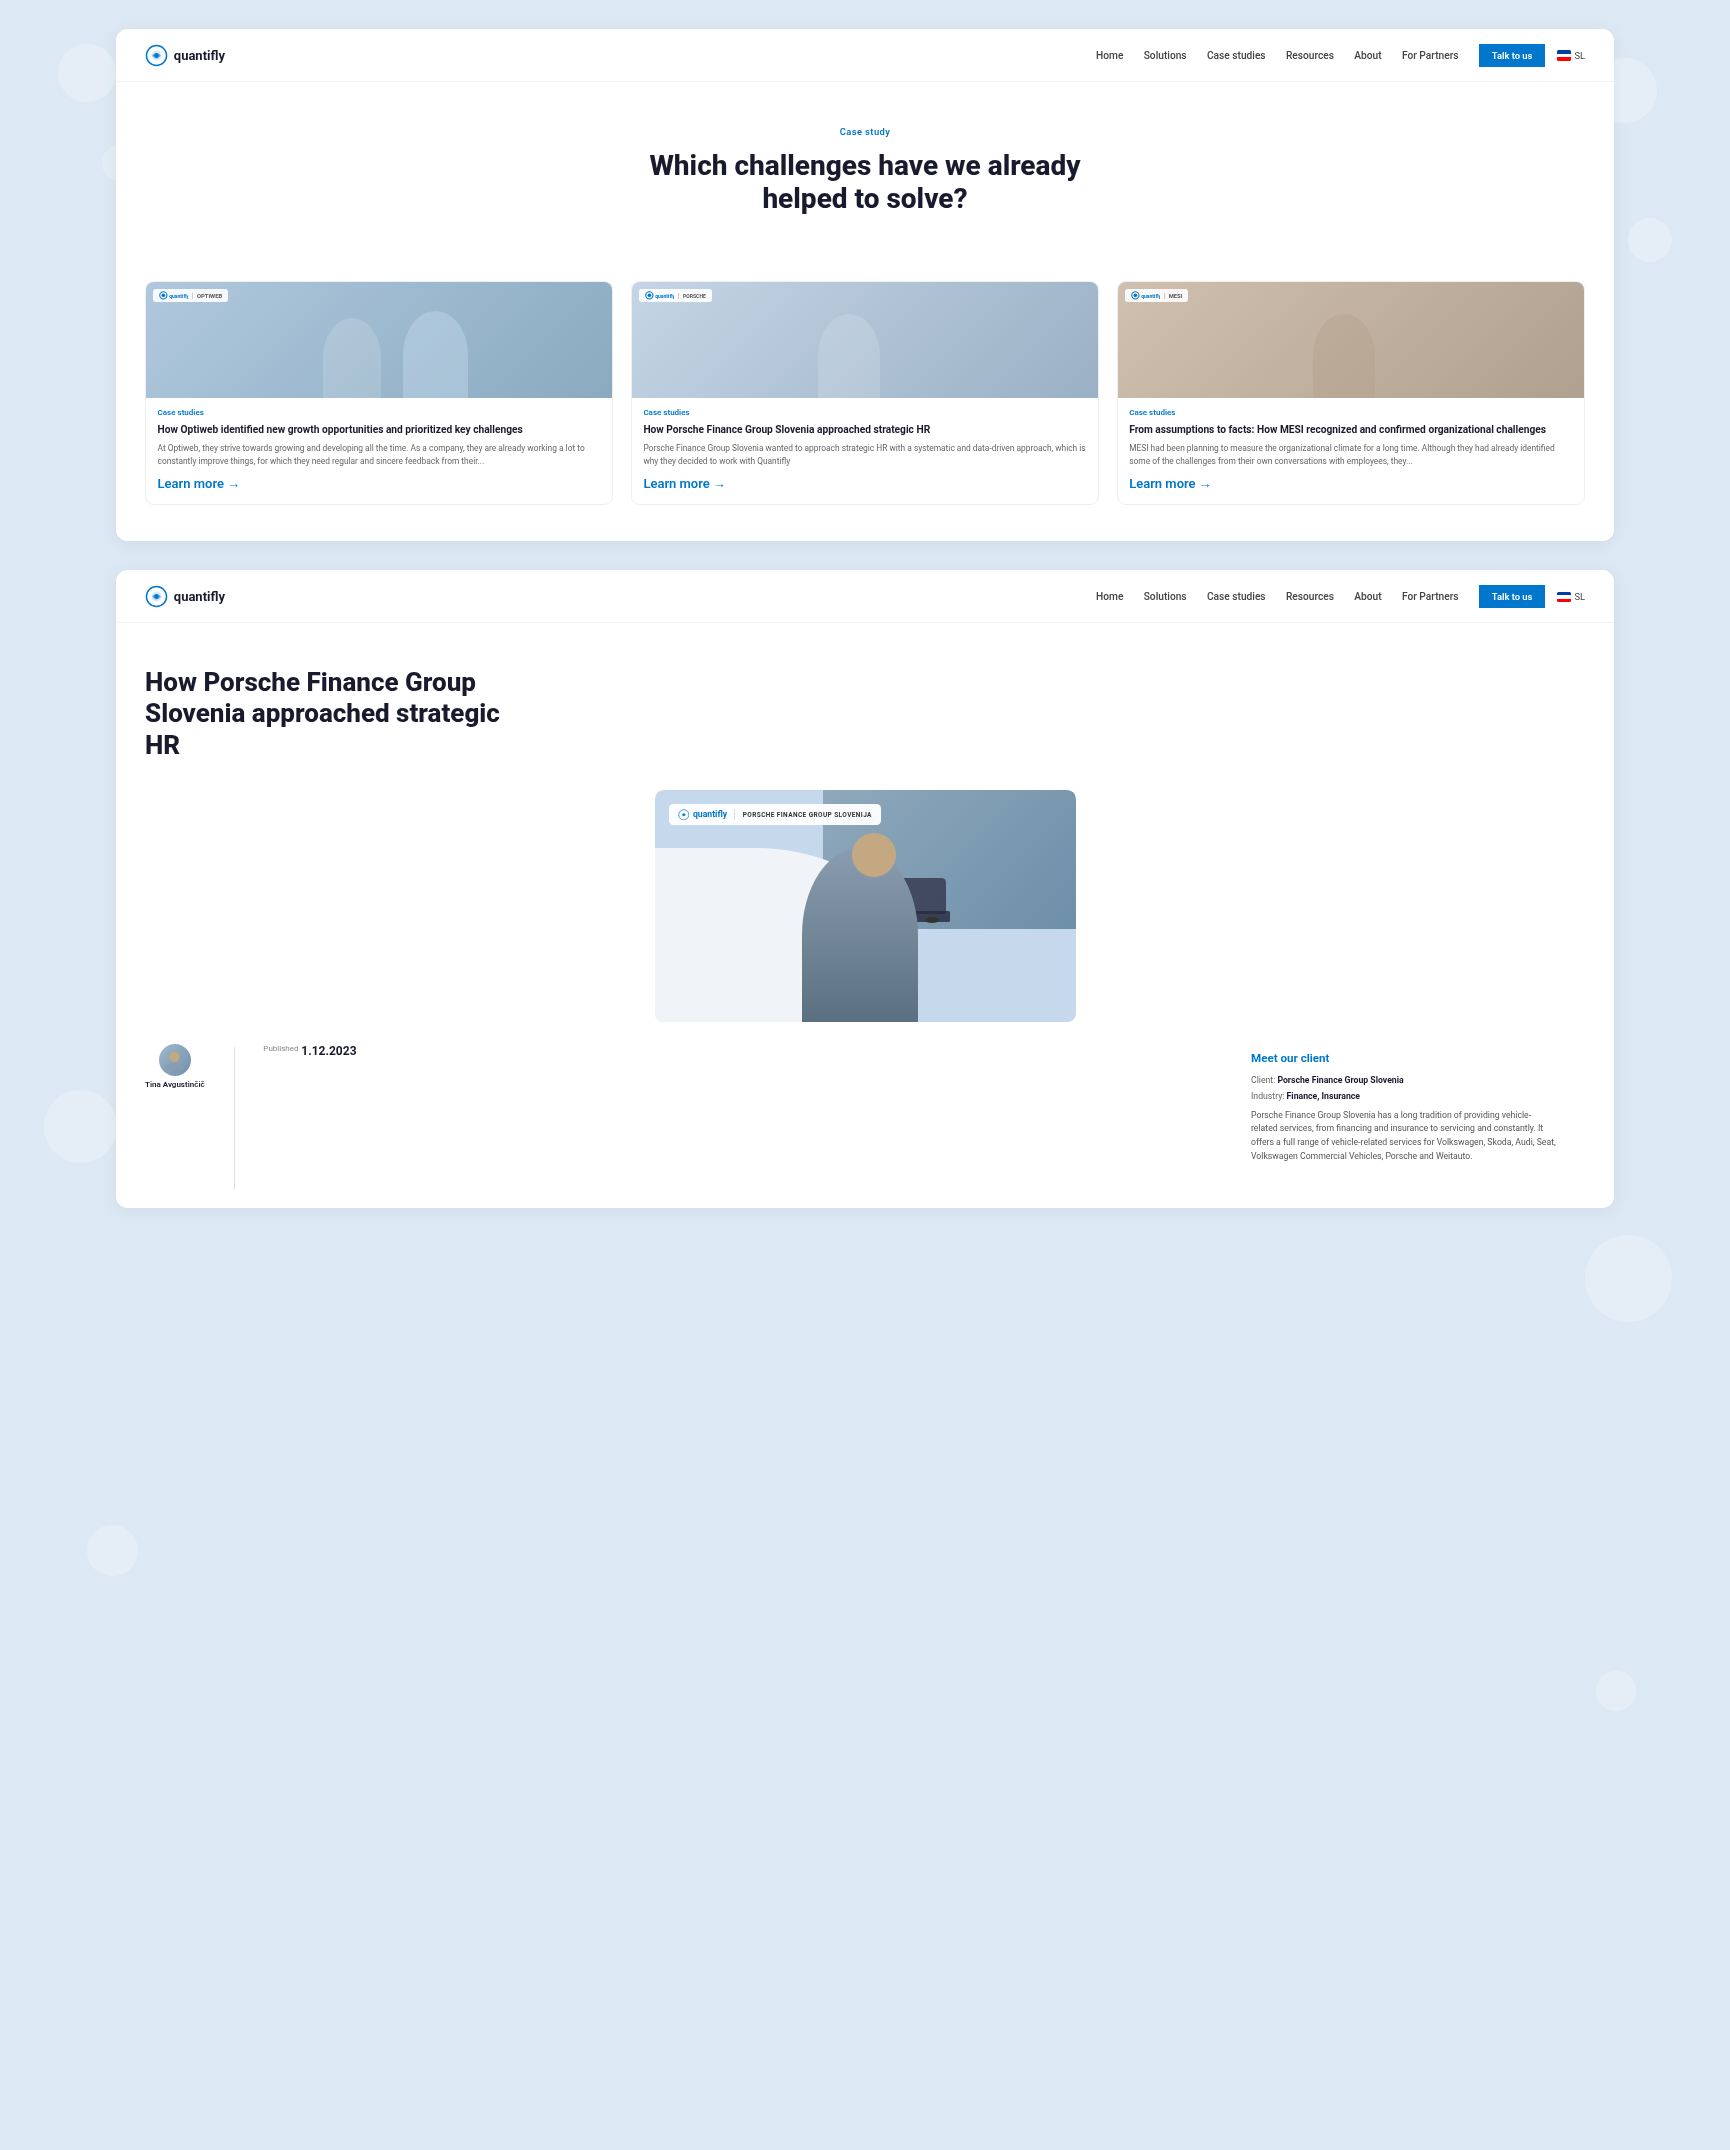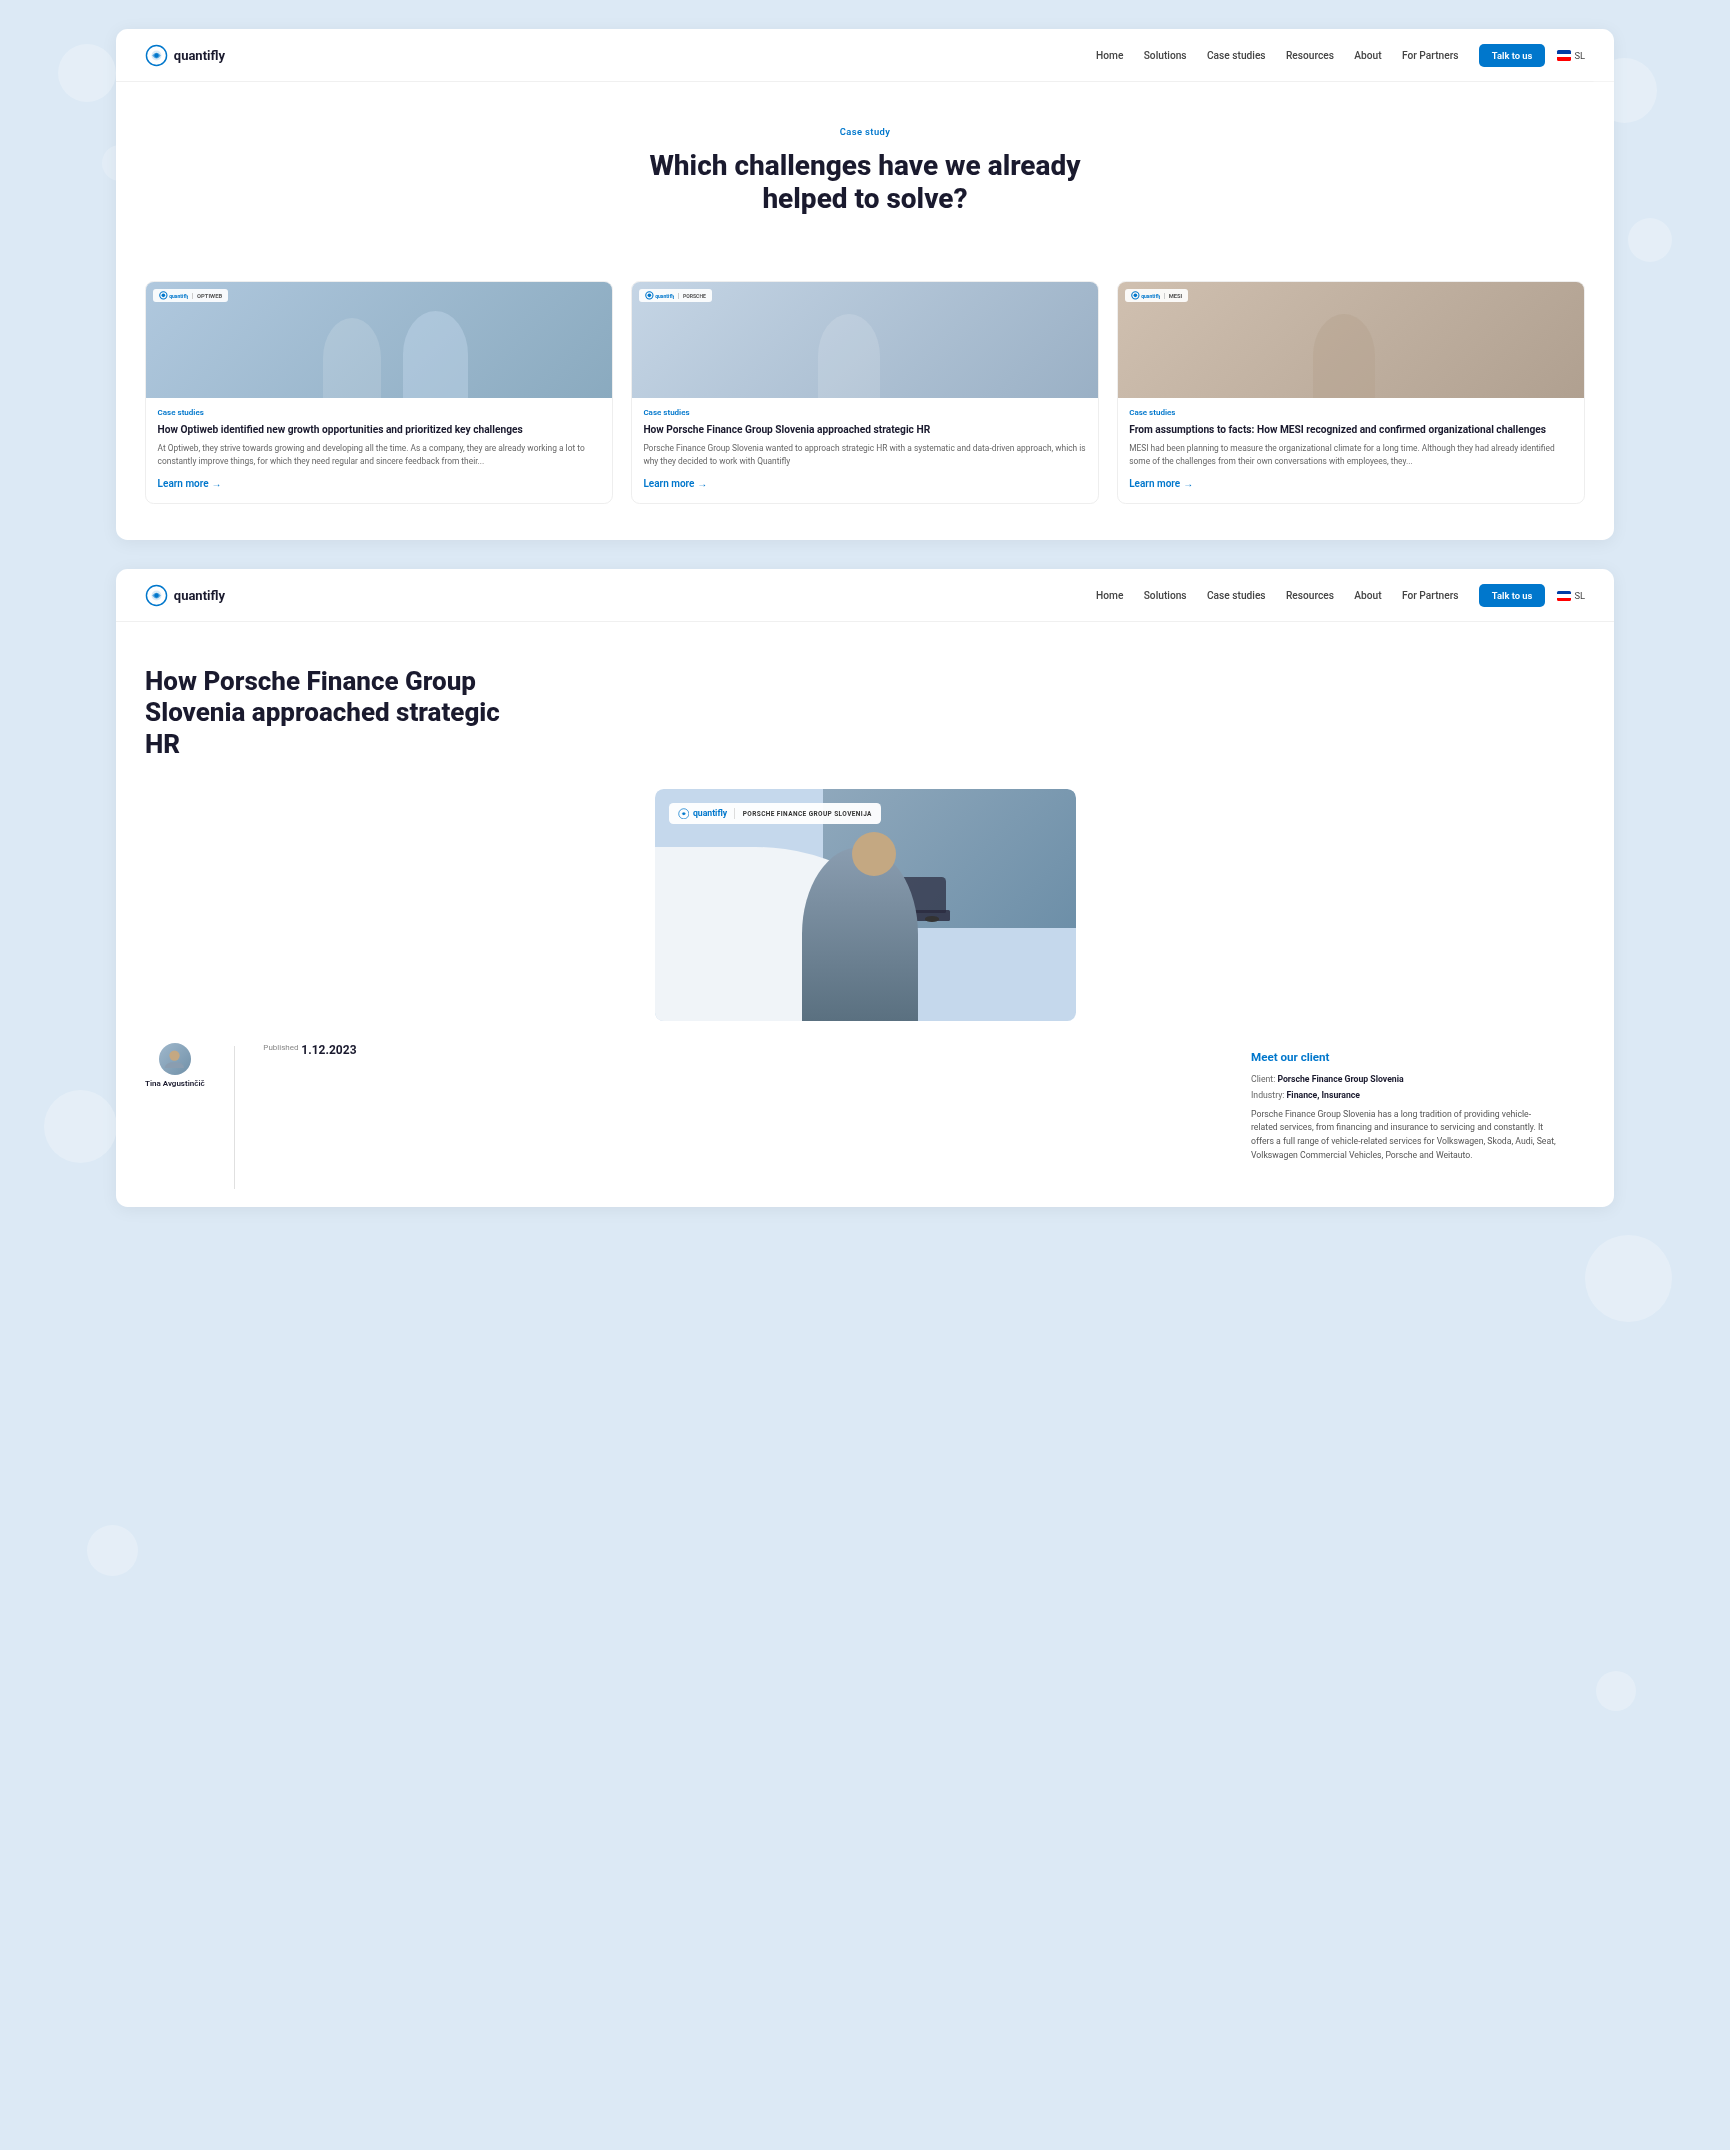--- a/index.html
+++ b/index.html
@@ -60,21 +60,21 @@
     .nav-links a {
       text-decoration: none;
       color: #444;
       font-size: 10.2px;
       font-weight: 500;
     }
     .nav-cta {
       background: #0077cc;
       color: #fff !important;
       padding: 5.8px 13px;
-      border-radius: 5px;
+      border-radius: 0;
       font-weight: 600 !important;
       font-size: 9.4px !important;
     }
     .nav-lang {
       display: flex;
       align-items: flex-end;
       gap: 2.9px;
       margin-left: 11.6px;
       font-size: 9.4px;
       color: #444;
@@ -163,21 +163,21 @@
       line-height: 1.35;
       margin-bottom: 5.8px;
     }
     .case-card-desc {
       font-size: 8.4px;
       color: #666;
       line-height: 1.5;
       margin-bottom: 8.7px;
     }
     .learn-more {
-      font-size: 10px;
+      font-size: 13px;
       font-weight: 600;
       color: #0077cc;
       text-decoration: none;
       display: inline-flex;
       align-items: center;
       gap: 2.9px;
     }
     .learn-more::after {
       content: '→';
     }

